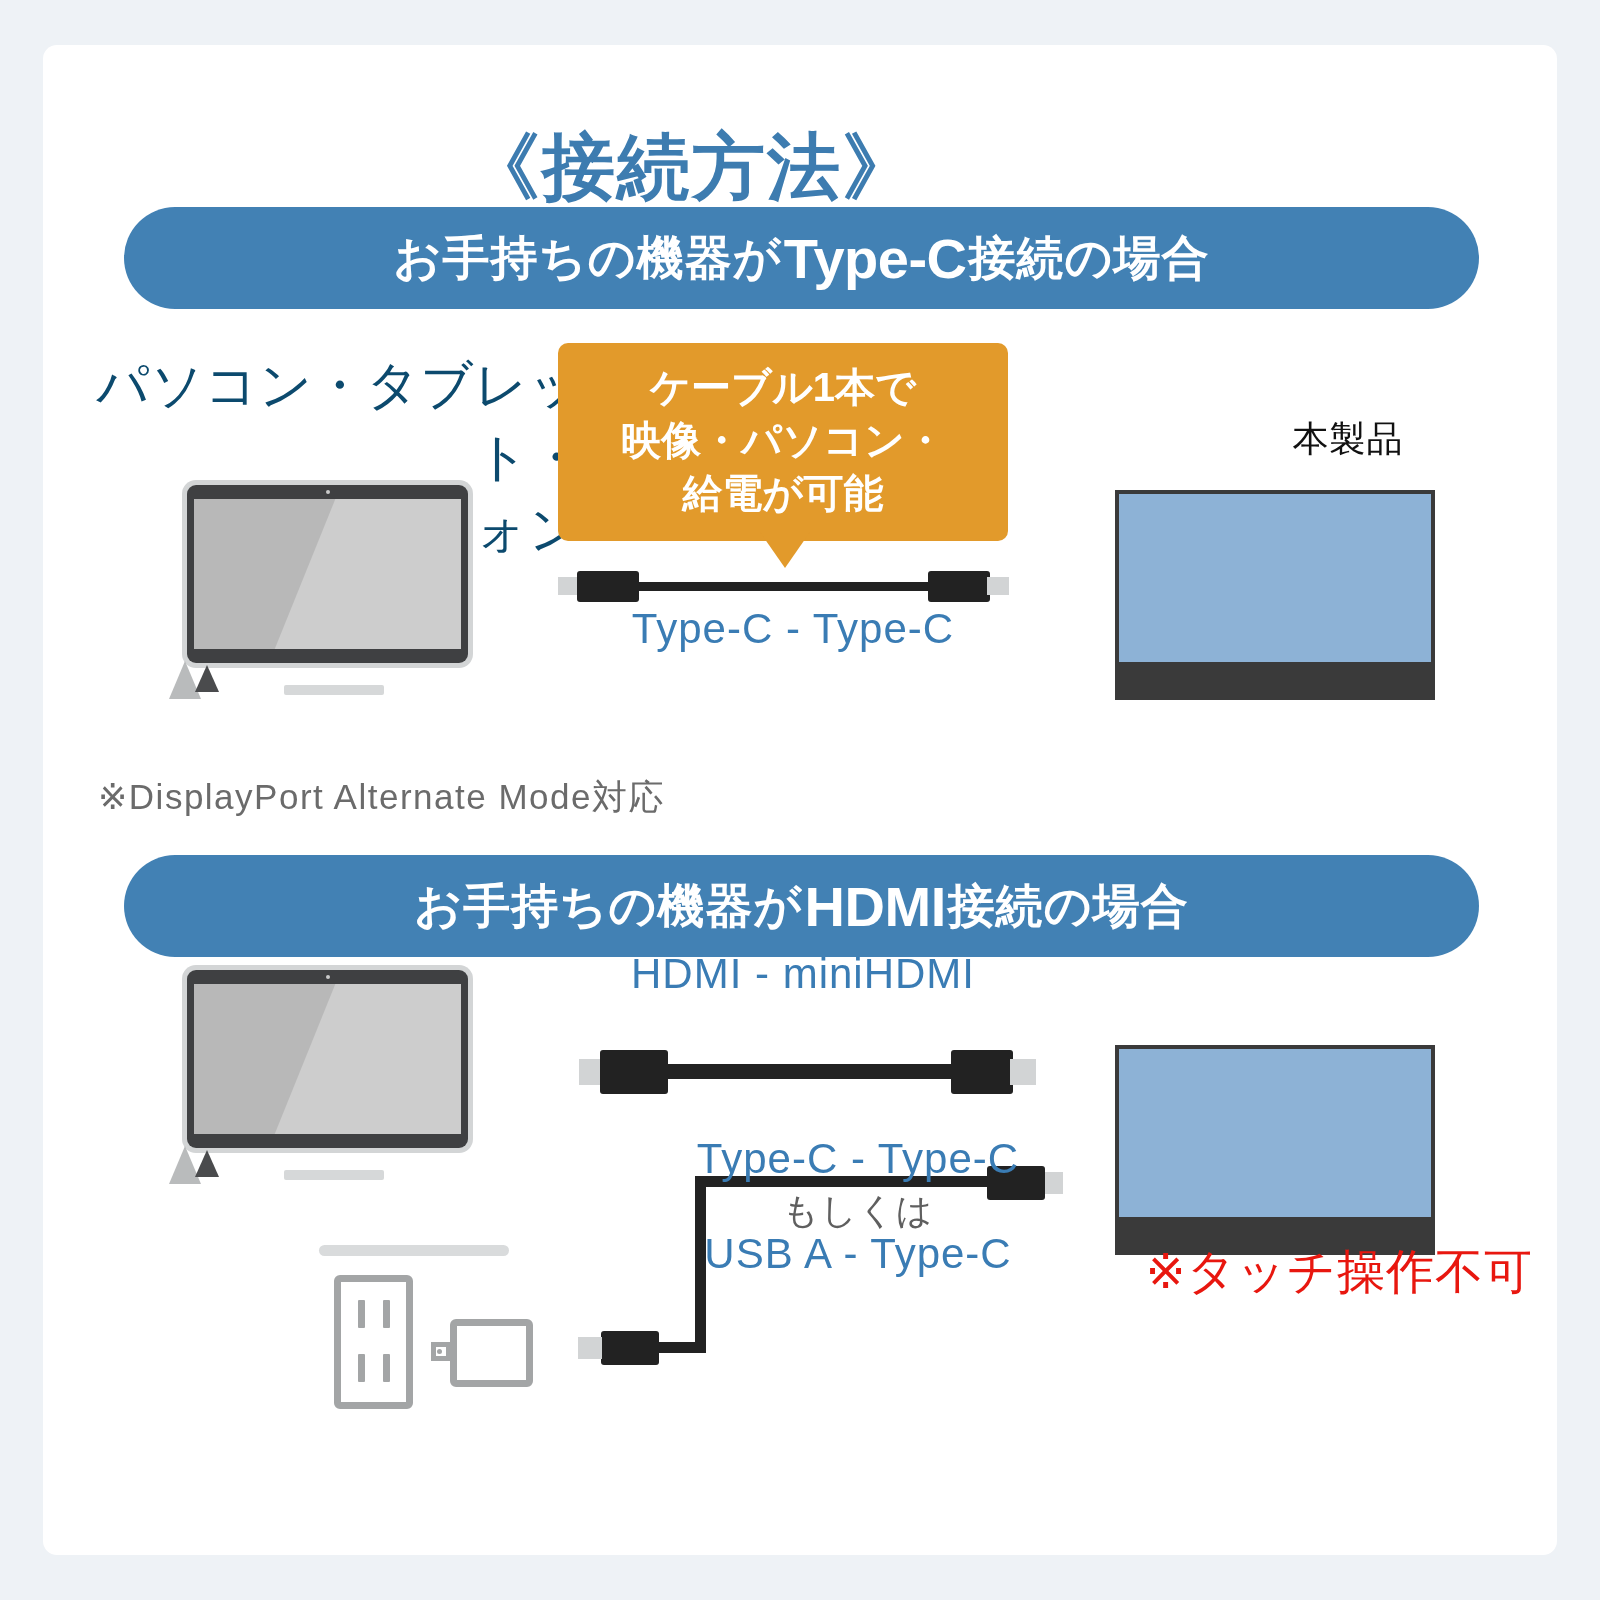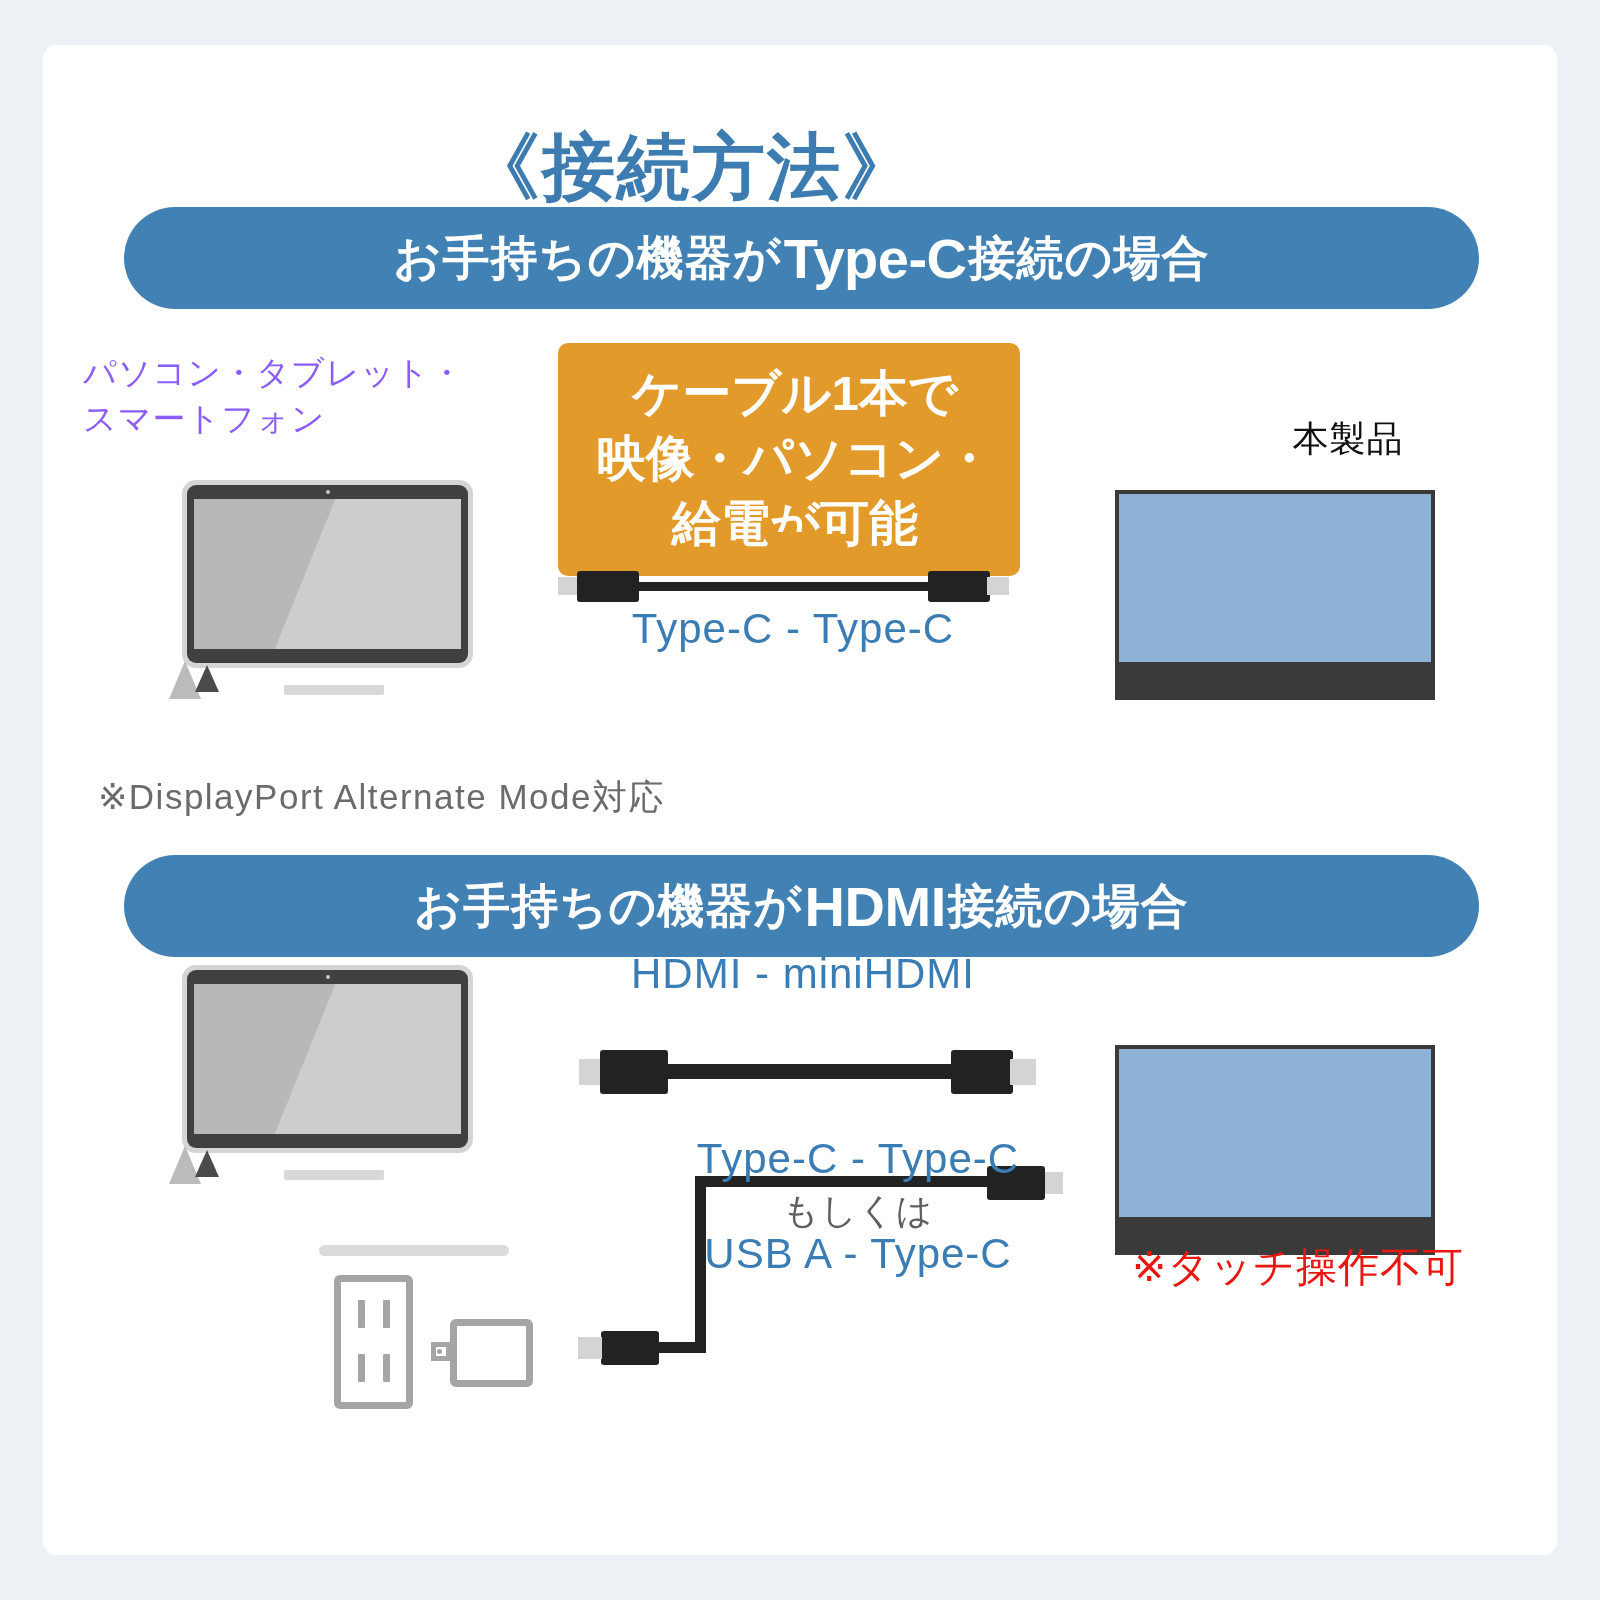--- a/index.html
+++ b/index.html
@@ -55,43 +55,43 @@
     font-weight: bold;
     letter-spacing: -0.5px;
     padding: 0 2px;
   }
   #banner1 { left: 81px; top: 162px; width: 1355px; height: 102px; }
   #banner2 { left: 81px; top: 810px; width: 1355px; height: 102px; }
 
   
   #label-devices {
     left: 40px; top: 305px; width: 500px;
-    text-align: left;
-    font-size: 33px;
-    color: #8b5cf6;
+    text-align: right;
+    font-size: 52px;
+    color: #0c4a6e;
     line-height: 1.38;
     letter-spacing: 1px;
   }
   #label-product {
     left: 1110px; top: 370px; width: 390px;
     text-align: center;
     font-size: 36px;
     color: #111111;
     letter-spacing: 1px;
   }
 
   
   #callout {
     left: 515px; top: 298px; width: 450px;
     background: #e29a2b;
     border-radius: 10px;
-    padding: 18px 0 20px 12px;
+    padding: 18px 0 20px 0;
     text-align: center;
     color: #ffffff;
-    font-size: 49px;
+    font-size: 40px;
     font-weight: bold;
     line-height: 1.33;
     letter-spacing: 0px;
   }
   #callout-tail {
     left: 717px; top: 487px;
     width: 0; height: 0;
     border-left: 25px solid transparent;
     border-right: 25px solid transparent;
     border-top: 36px solid #e29a2b;
@@ -122,22 +122,22 @@
   #lbl-usba   { left: 580px; top: 1185px; width: 470px; text-align: center; }
   #lbl-moshikuwa {
     left: 580px; top: 1142px; width: 470px;
     text-align: center;
     font-size: 36px;
     color: #5f5f5f;
     letter-spacing: 1px;
   }
   #warn-touch {
     left: 1020px; top: 1195px; width: 470px;
-    text-align: center;
-    font-size: 41px;
+    text-align: right;
+    font-size: 48px;
     color: #e8170f;
     letter-spacing: 1px;
   }
   #label-charger {
     left: 30px; top: 1340px; width: 610px;
     text-align: center;
     font-size: 40px;
     color: #111111;
     line-height: 1.38;
     letter-spacing: 1px;

